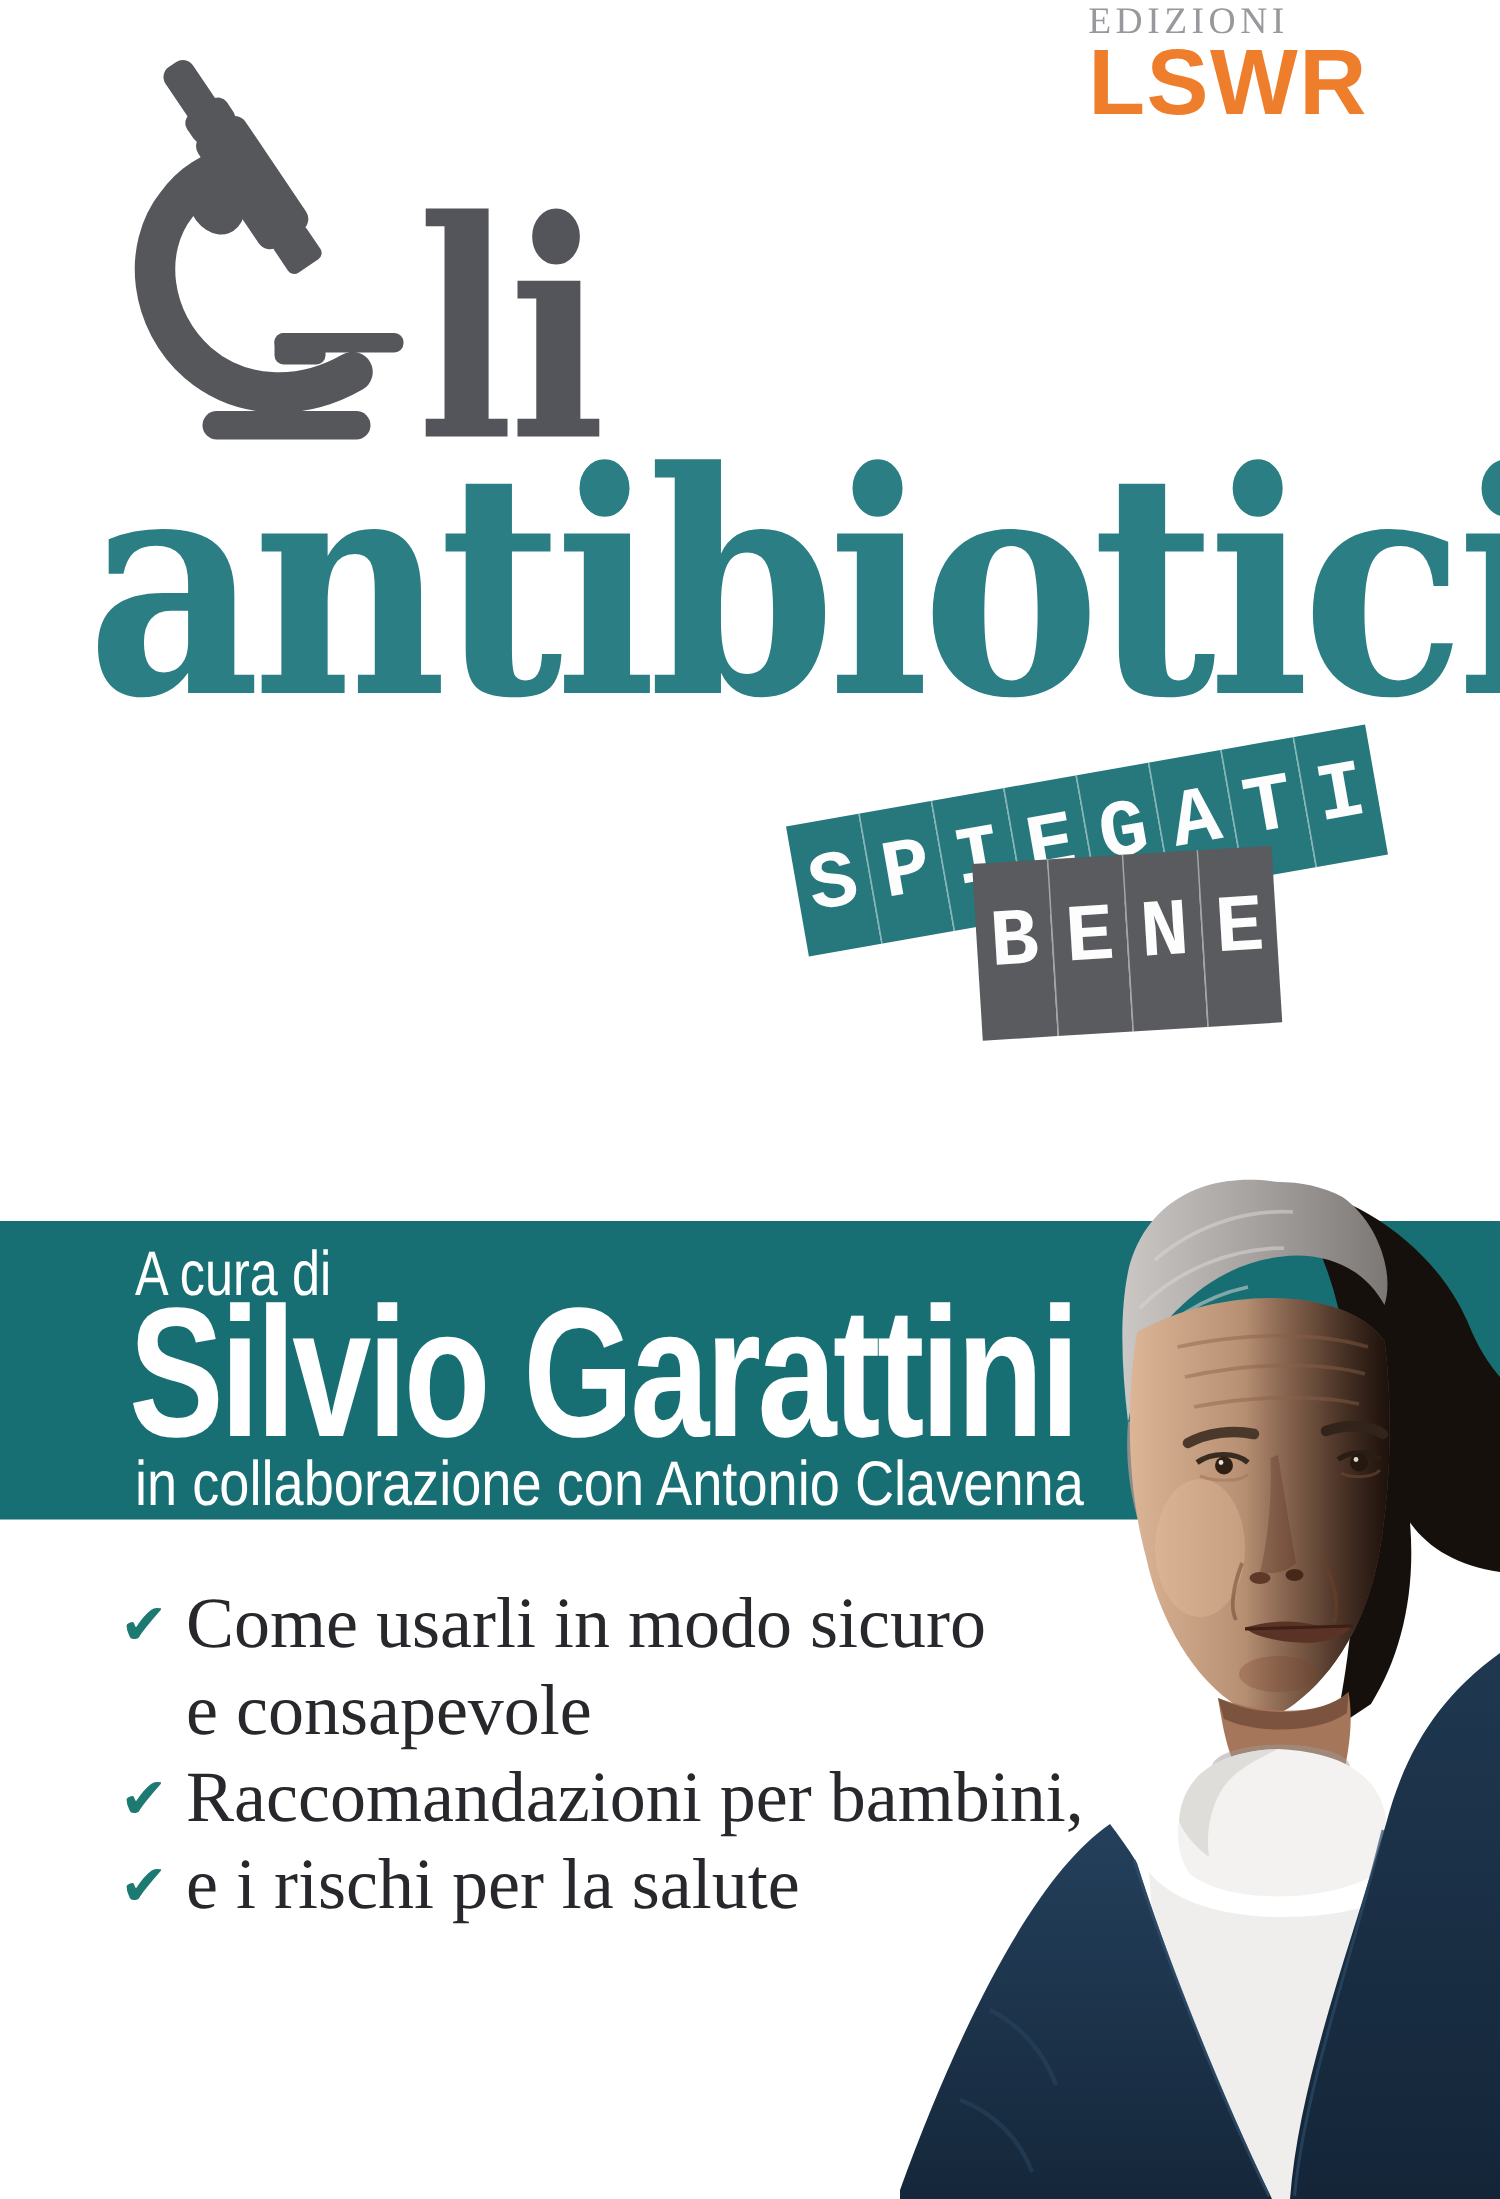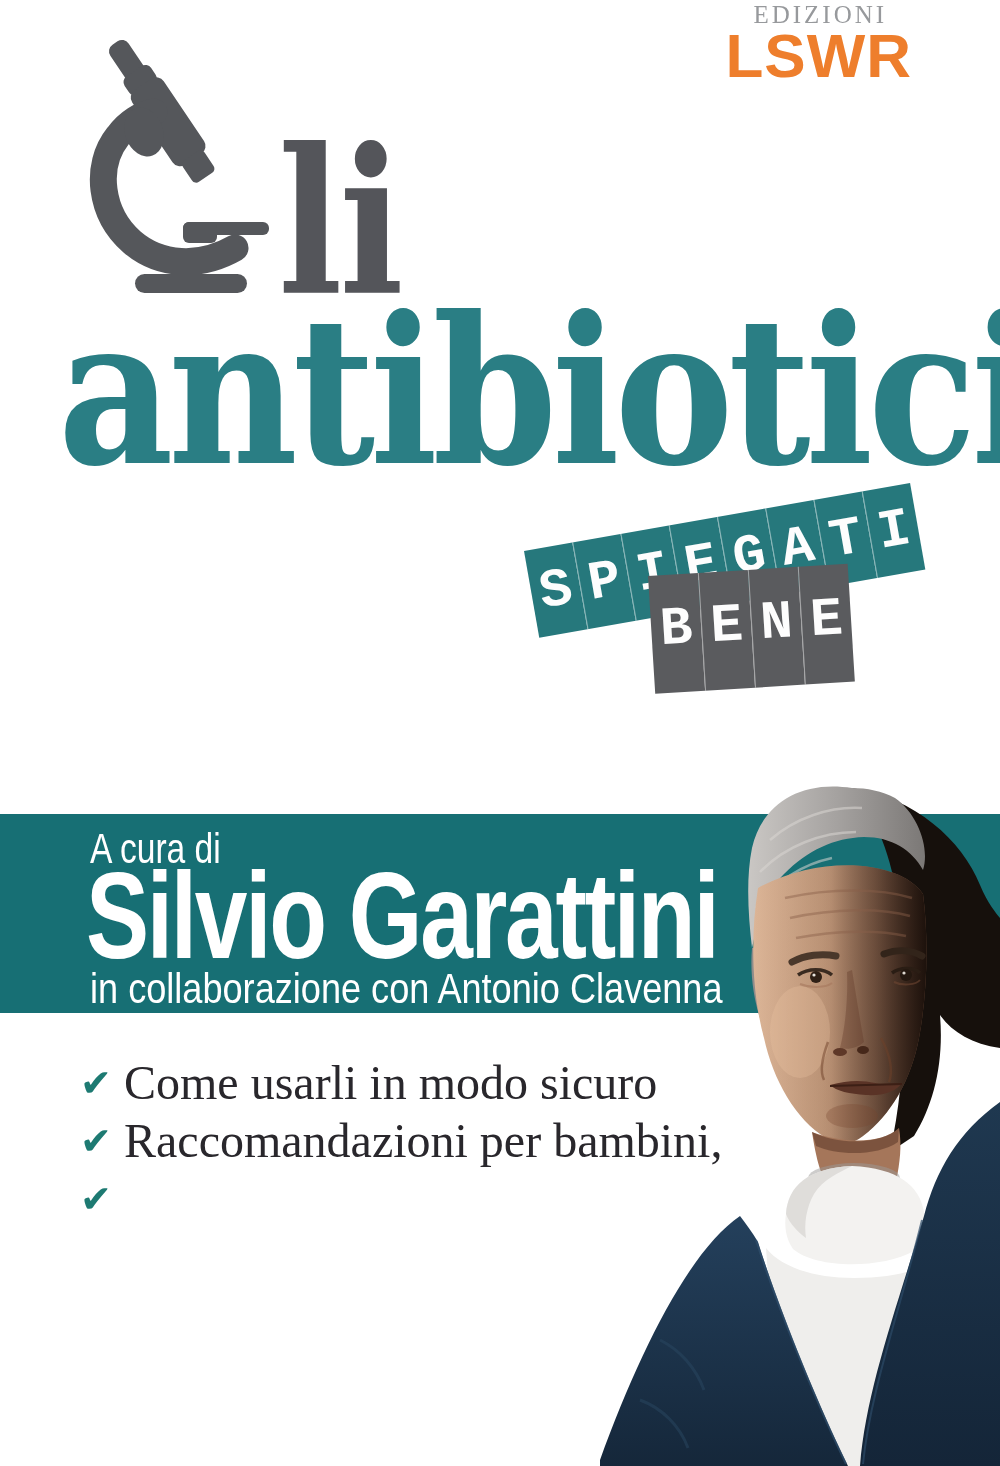--- a/index.html
+++ b/index.html
@@ -1,20 +1,20 @@
 <!DOCTYPE html>
 <html><head>
 <meta charset="utf-8">
 <style>
   html,body{margin:0;padding:0;background:#ffffff;}
   .page{position:relative;width:1000px;height:1466px;background:#ffffff;overflow:hidden;
         font-family:"Liberation Sans",sans-serif;}
 
   
-  .logo{position:absolute;top:2px;right:88px;text-align:center;z-index:4;}
+  .logo{position:absolute;top:2px;right:88px;text-align:left;z-index:4;}
   .logo-top{font-family:"Liberation Serif",serif;font-size:25px;line-height:26px;
             letter-spacing:3px;color:#97999c;margin-right:-3px;}
   .logo-bottom{font-family:Liberation Sans, sans-serif;font-weight:700;font-size:62px;
                line-height:56px;letter-spacing:1px;color:#ee7e2c;}
 
   
   .microscope{position:absolute;left:80px;top:30px;width:220px;height:270px;}
   .gli-li{position:absolute;left:278px;top:122px;color:#54555a;white-space:nowrap;
           font:700 200px/200px "DejaVu Serif",serif;letter-spacing:-4px;
           transform:scaleX(.85);transform-origin:0 0;}
@@ -106,27 +106,29 @@
   <div class="band">
     <div class="kicker">A cura di</div>
     <div class="author">Silvio Garattini</div>
     <div class="collab">in collaborazione con Antonio Clavenna</div>
   </div>
 
   <ul class="bullets">
     <li>
       <span class="check">✔</span>
       <span class="bl">Come usarli in modo sicuro</span>
+      <span class="bl">e consapevole</span>
     </li>
     <li>
       <span class="check">✔</span>
       <span class="bl">Raccomandazioni per bambini,</span>
     </li>
     <li>
       <span class="check">✔</span>
+      <span class="bl">e i rischi per la salute</span>
     </li>
   </ul>
 
   <svg class="portrait" viewBox="0 0 400 686">
     <defs>
       <linearGradient id="faceGrad" x1="0" y1="0" x2="1" y2="0">
         <stop offset="0" stop-color="#dcb597"></stop>
         <stop offset=".4" stop-color="#c79d7e"></stop>
         <stop offset=".7" stop-color="#a87c61"></stop>
         <stop offset="1" stop-color="#7c543f"></stop>

